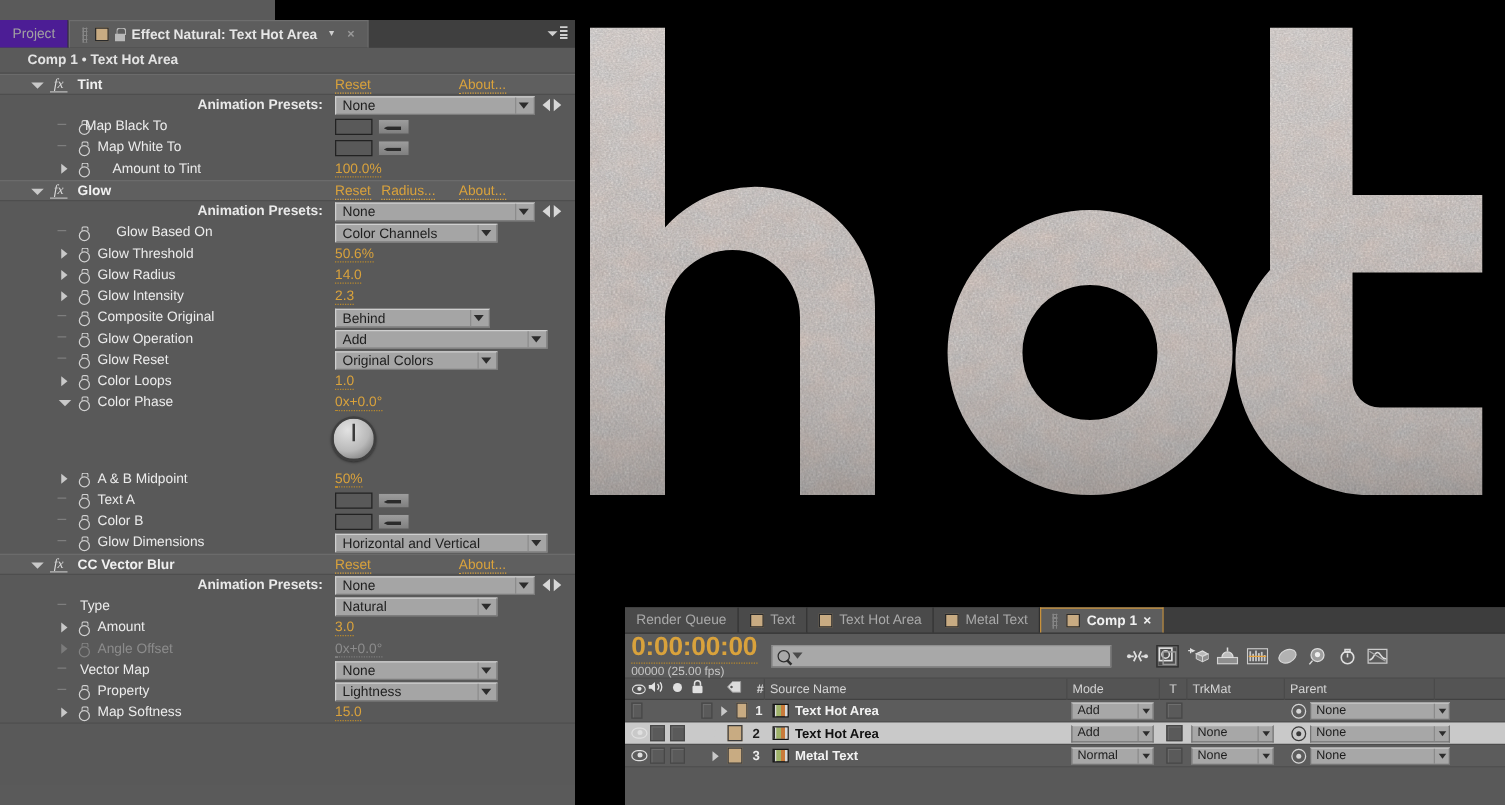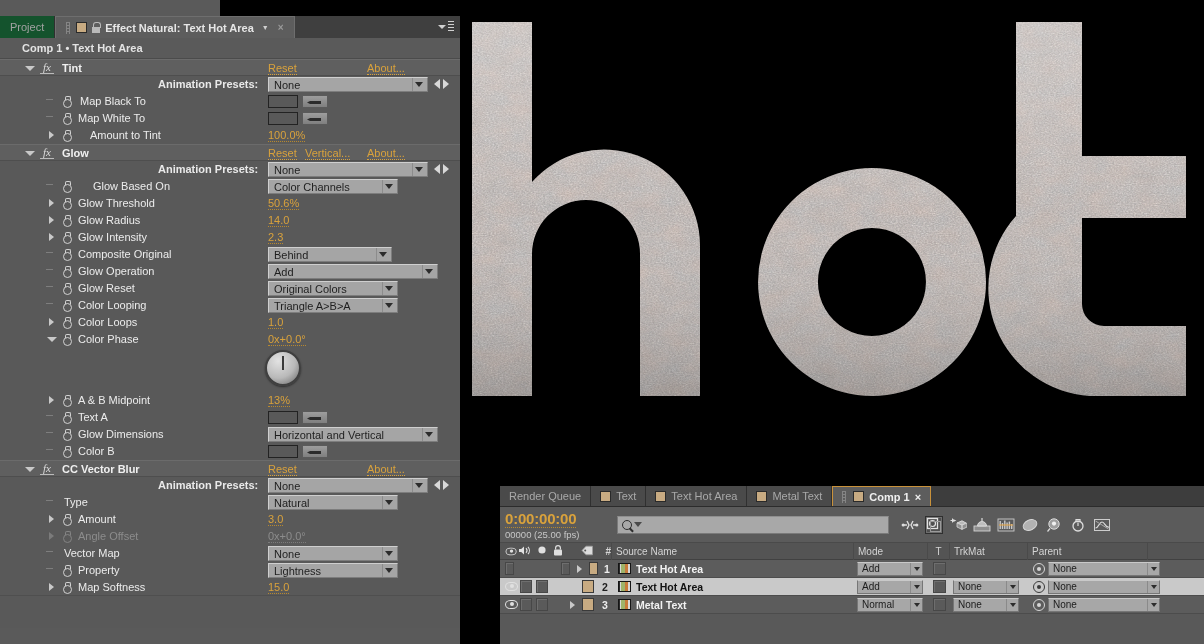--- a/index.html
+++ b/index.html
@@ -19,21 +19,21 @@
   #ec-tabbar{
     position:relative; height:22px; background:#3f3f3f;
     display:flex; align-items:stretch;
   }
   .tab{
     display:flex; align-items:center; gap:4px;
     padding:0 10px; font-size:11px; color:#aaa;
     background:#505050; border-right:1px solid #2f2f2f;
     height:22px;
   }
-  .tab.inactive{ background:#14532d; color:#a2a2a2; }
+  .tab.inactive{ background:#4c1d95; color:#a2a2a2; }
   .tab.active{
     background:#5d5d5d; color:#e6e6e6; font-weight:bold;
     border:1px solid #6e6e6e; border-bottom:none;
   }
   .grip{
     width:4px; height:12px; margin-right:2px;
     background:
       repeating-linear-gradient(to bottom,#8d8d8d 0 1px,transparent 1px 3px),
       repeating-linear-gradient(to right,#8d8d8d 0 1px,transparent 1px 3px);
     opacity:.85;
@@ -182,21 +182,21 @@
     background:#5d5d5d; color:#f0f0f0; font-weight:bold;
     border:1px solid #c9923b; border-bottom:none; border-top-color:#c9923b;
   }
   #tl-tab-filler{flex:1;background:#3d3d3d;}
 
   #tl-toolbar{
     height:36px; background:#5b5b5b; display:flex; align-items:center;
     padding:0 5px; border-bottom:1px solid #4a4a4a; gap:8px;
   }
   #tc-box{ width:104px; }
-  #tc-main{ color:#d9a23c; font-size:15px; font-weight:bold; letter-spacing:-0.2px;
+  #tc-main{ color:#d9a23c; font-size:21px; font-weight:bold; letter-spacing:-0.2px;
             border-bottom:1px dotted #b8892e; display:inline-block;}
   #tc-sub{ color:#c7c7c7; font-size:9.5px; margin-top:1px;}
   #tl-search{
     flex:1; height:18px; background:#a8a8a8; border:1px solid #7a7a7a;
     border-top-color:#8f8f8f; display:flex; align-items:center; padding:0 4px; gap:2px;
     max-width:272px;
   }
   #tl-search .mag{
     width:10px;height:10px;border:1.5px solid #2e2e2e;border-radius:50%;position:relative;
   }
@@ -303,21 +303,21 @@
           <span class="arrow"></span>
         </span>
         <span class="nav-arrows" style="position:absolute;left:434px;top:3px;">
           <span class="la"></span>
           <span class="ra"></span>
         </span>
       </div>
         <div class="row">
           <span style="position:absolute;left:46px;top:6px;width:7px;height:1px;background:#7e7e7e;"></span>
           <span style="position:absolute;left:62px;top:3px;" class="stopw"></span>
-          <span class="plabel" style="position:absolute;left:76px;top:2px;text-align:center;">Map Black To</span>
+          <span class="plabel" style="position:absolute;left:64px;top:2px;text-align:center;">Map Black To</span>
           <span class="colorsw" style="position:absolute;left:268px;top:2px;"></span>
           <span class="eyedrop" style="position:absolute;left:302px;top:2px;"></span>
         </div>
         <div class="row">
           <span style="position:absolute;left:46px;top:6px;width:7px;height:1px;background:#7e7e7e;"></span>
           <span style="position:absolute;left:62px;top:3px;" class="stopw"></span>
           <span class="plabel" style="position:absolute;left:74px;top:2px;">Map White To</span>
           <span class="colorsw" style="position:absolute;left:268px;top:2px;"></span>
           <span class="eyedrop" style="position:absolute;left:302px;top:2px;"></span>
         </div>
@@ -325,21 +325,21 @@
           <span style="position:absolute;left:46px;top:3px;" class="tw right"></span>
           <span style="position:absolute;left:62px;top:3px;" class="stopw"></span>
           <span class="plabel" style="position:absolute;left:86px;top:2px;">Amount to Tint</span>
           <span class="val" style="position:absolute;left:268px;top:2px;">100.0%</span>
         </div>
         <div class="row fxhead">
         <span style="position:absolute;left:24px;top:3px;" class="tw down"></span>
         <span style="position:absolute;left:40px;top:2px;" class="fx-ic">fx</span>
         <span style="position:absolute;left:58px;top:2px;" class="fxname">Glow</span>
         <a class="lnk" style="position:absolute;left:268px;top:2px;">Reset</a>
-          <a class="lnk" style="position:absolute;left:305px;top:2px;">Vertical...</a>
+          <a class="lnk" style="position:absolute;left:305px;top:2px;">Radius...</a>
           <a class="lnk" style="position:absolute;left:367px;top:2px;">About...</a>
       </div>
         <div class="row">
         <span style="position:absolute;left:158px;top:2px;" class="ap-label">Animation Presets:</span>
         <span class="combo" style="position:absolute;left:268px;top:1px;width:160px;">
           <span class="cv">None</span>
           <span class="arrow"></span>
         </span>
         <span class="nav-arrows" style="position:absolute;left:434px;top:3px;">
           <span class="la"></span>
@@ -394,71 +394,62 @@
         <div class="row">
           <span style="position:absolute;left:46px;top:6px;width:7px;height:1px;background:#7e7e7e;"></span>
           <span style="position:absolute;left:62px;top:3px;" class="stopw"></span>
           <span class="plabel" style="position:absolute;left:74px;top:2px;">Glow Reset</span>
           <span class="combo" style="position:absolute;left:268px;top:1px;width:130px;">
             <span class="cv">Original Colors</span>
             <span class="arrow"></span>
           </span>
         </div>
         <div class="row">
-          <span style="position:absolute;left:46px;top:6px;width:7px;height:1px;background:#7e7e7e;"></span>
-          <span style="position:absolute;left:62px;top:3px;" class="stopw"></span>
-          <span class="plabel" style="position:absolute;left:74px;top:2px;">Color Looping</span>
-          <span class="combo" style="position:absolute;left:268px;top:1px;width:130px;">
-            <span class="cv">Triangle A&gt;B&gt;A</span>
-            <span class="arrow"></span>
-          </span>
-        </div>
-        <div class="row">
           <span style="position:absolute;left:46px;top:3px;" class="tw right"></span>
           <span style="position:absolute;left:62px;top:3px;" class="stopw"></span>
           <span class="plabel" style="position:absolute;left:74px;top:2px;">Color Loops</span>
           <span class="val" style="position:absolute;left:268px;top:2px;">1.0</span>
         </div>
         <div class="row">
           <span style="position:absolute;left:46px;top:3px;" class="tw down"></span>
           <span style="position:absolute;left:62px;top:3px;" class="stopw"></span>
           <span class="plabel" style="position:absolute;left:74px;top:2px;">Color Phase</span>
           <span class="val" style="position:absolute;left:268px;top:2px;">0x+0.0°</span>
         </div>
         <div style="position:relative;height:44px;">
             <span class="dial" style="position:absolute;left:265px;top:2px;"></span>
           </div>
         <div class="row">
           <span style="position:absolute;left:46px;top:3px;" class="tw right"></span>
           <span style="position:absolute;left:62px;top:3px;" class="stopw"></span>
           <span class="plabel" style="position:absolute;left:74px;top:2px;">A &amp; B Midpoint</span>
-          <span class="val" style="position:absolute;left:268px;top:2px;">13%</span>
+          <span class="val" style="position:absolute;left:268px;top:2px;">50%</span>
         </div>
         <div class="row">
           <span style="position:absolute;left:46px;top:6px;width:7px;height:1px;background:#7e7e7e;"></span>
           <span style="position:absolute;left:62px;top:3px;" class="stopw"></span>
           <span class="plabel" style="position:absolute;left:74px;top:2px;">Text A</span>
+          <span class="colorsw" style="position:absolute;left:268px;top:2px;"></span>
+          <span class="eyedrop" style="position:absolute;left:302px;top:2px;"></span>
+        </div>
+        <div class="row">
+          <span style="position:absolute;left:46px;top:6px;width:7px;height:1px;background:#7e7e7e;"></span>
+          <span style="position:absolute;left:62px;top:3px;" class="stopw"></span>
+          <span class="plabel" style="position:absolute;left:74px;top:2px;">Color B</span>
           <span class="colorsw" style="position:absolute;left:268px;top:2px;"></span>
           <span class="eyedrop" style="position:absolute;left:302px;top:2px;"></span>
         </div>
         <div class="row">
           <span style="position:absolute;left:46px;top:6px;width:7px;height:1px;background:#7e7e7e;"></span>
           <span style="position:absolute;left:62px;top:3px;" class="stopw"></span>
           <span class="plabel" style="position:absolute;left:74px;top:2px;">Glow Dimensions</span>
           <span class="combo" style="position:absolute;left:268px;top:1px;width:170px;">
             <span class="cv">Horizontal and Vertical</span>
             <span class="arrow"></span>
           </span>
-        </div>
-        <div class="row">
-          <span style="position:absolute;left:46px;top:6px;width:7px;height:1px;background:#7e7e7e;"></span>
-          <span style="position:absolute;left:62px;top:3px;" class="stopw"></span>
-          <span class="plabel" style="position:absolute;left:74px;top:2px;">Color B</span>
-          <span class="colorsw" style="position:absolute;left:268px;top:2px;"></span>
-          <span class="eyedrop" style="position:absolute;left:302px;top:2px;"></span>
         </div>
         <div class="row fxhead">
         <span style="position:absolute;left:24px;top:3px;" class="tw down"></span>
         <span style="position:absolute;left:40px;top:2px;" class="fx-ic">fx</span>
         <span style="position:absolute;left:58px;top:2px;" class="fxname">CC Vector Blur</span>
         <a class="lnk" style="position:absolute;left:268px;top:2px;">Reset</a>
           <a class="lnk" style="position:absolute;left:367px;top:2px;">About...</a>
       </div>
         <div class="row">
         <span style="position:absolute;left:158px;top:2px;" class="ap-label">Animation Presets:</span>

